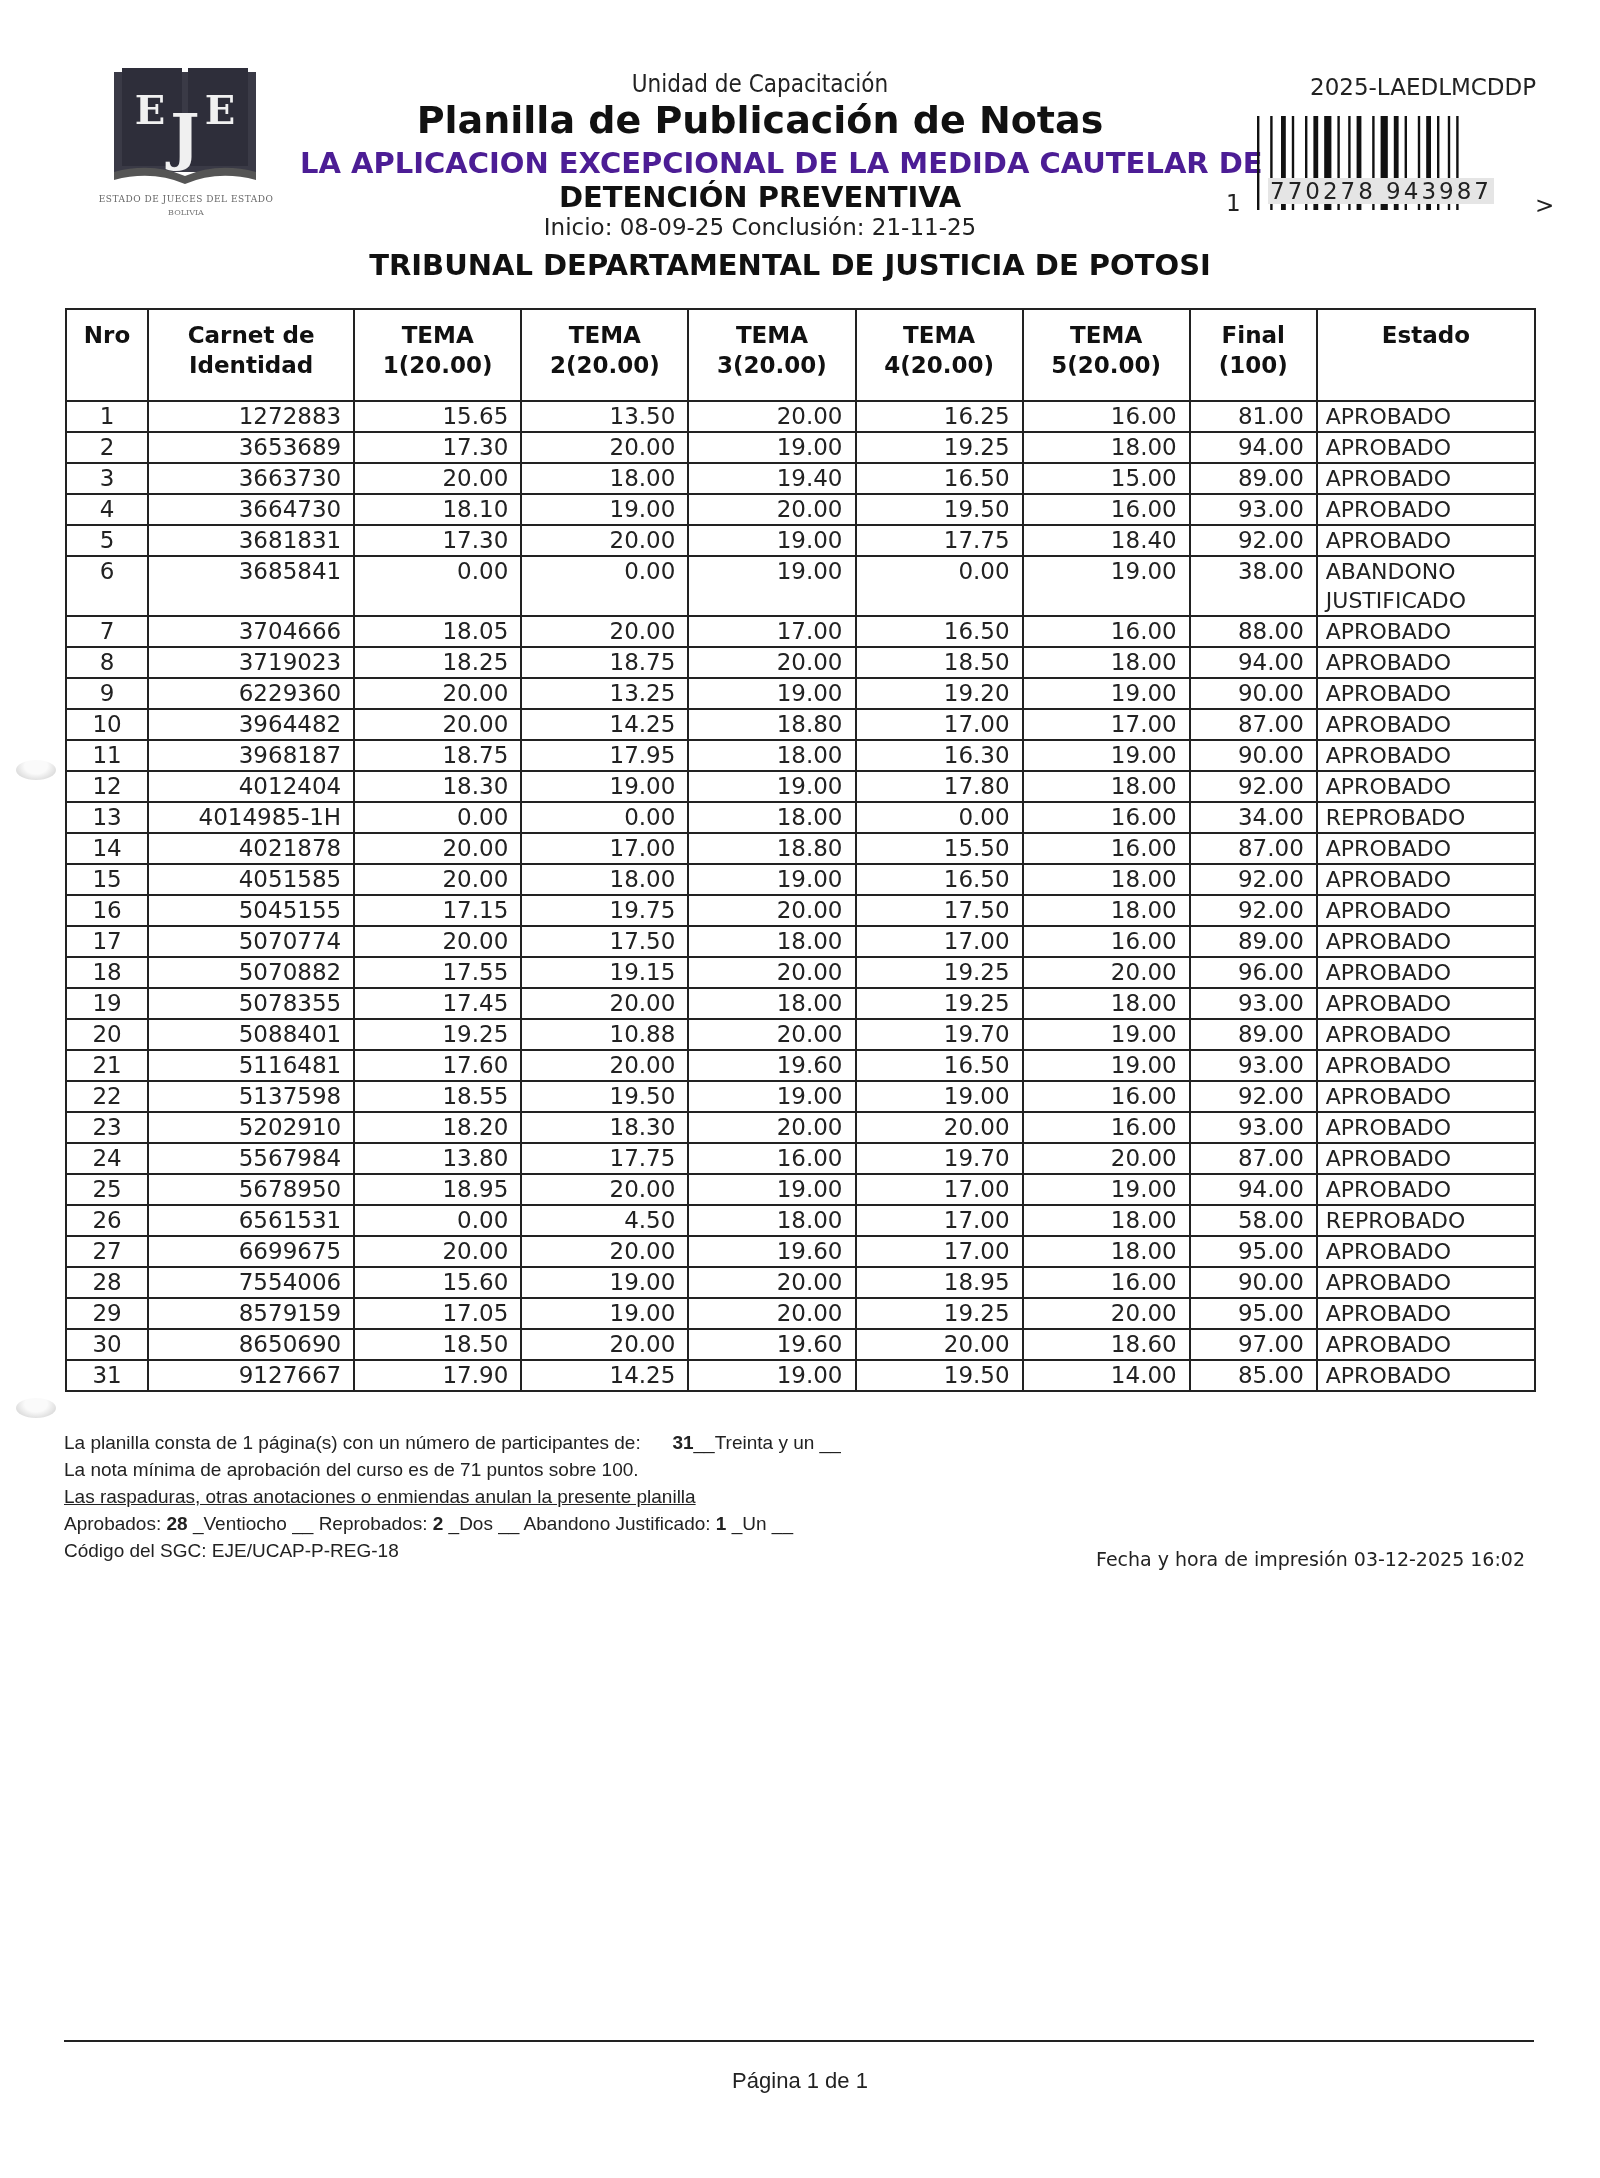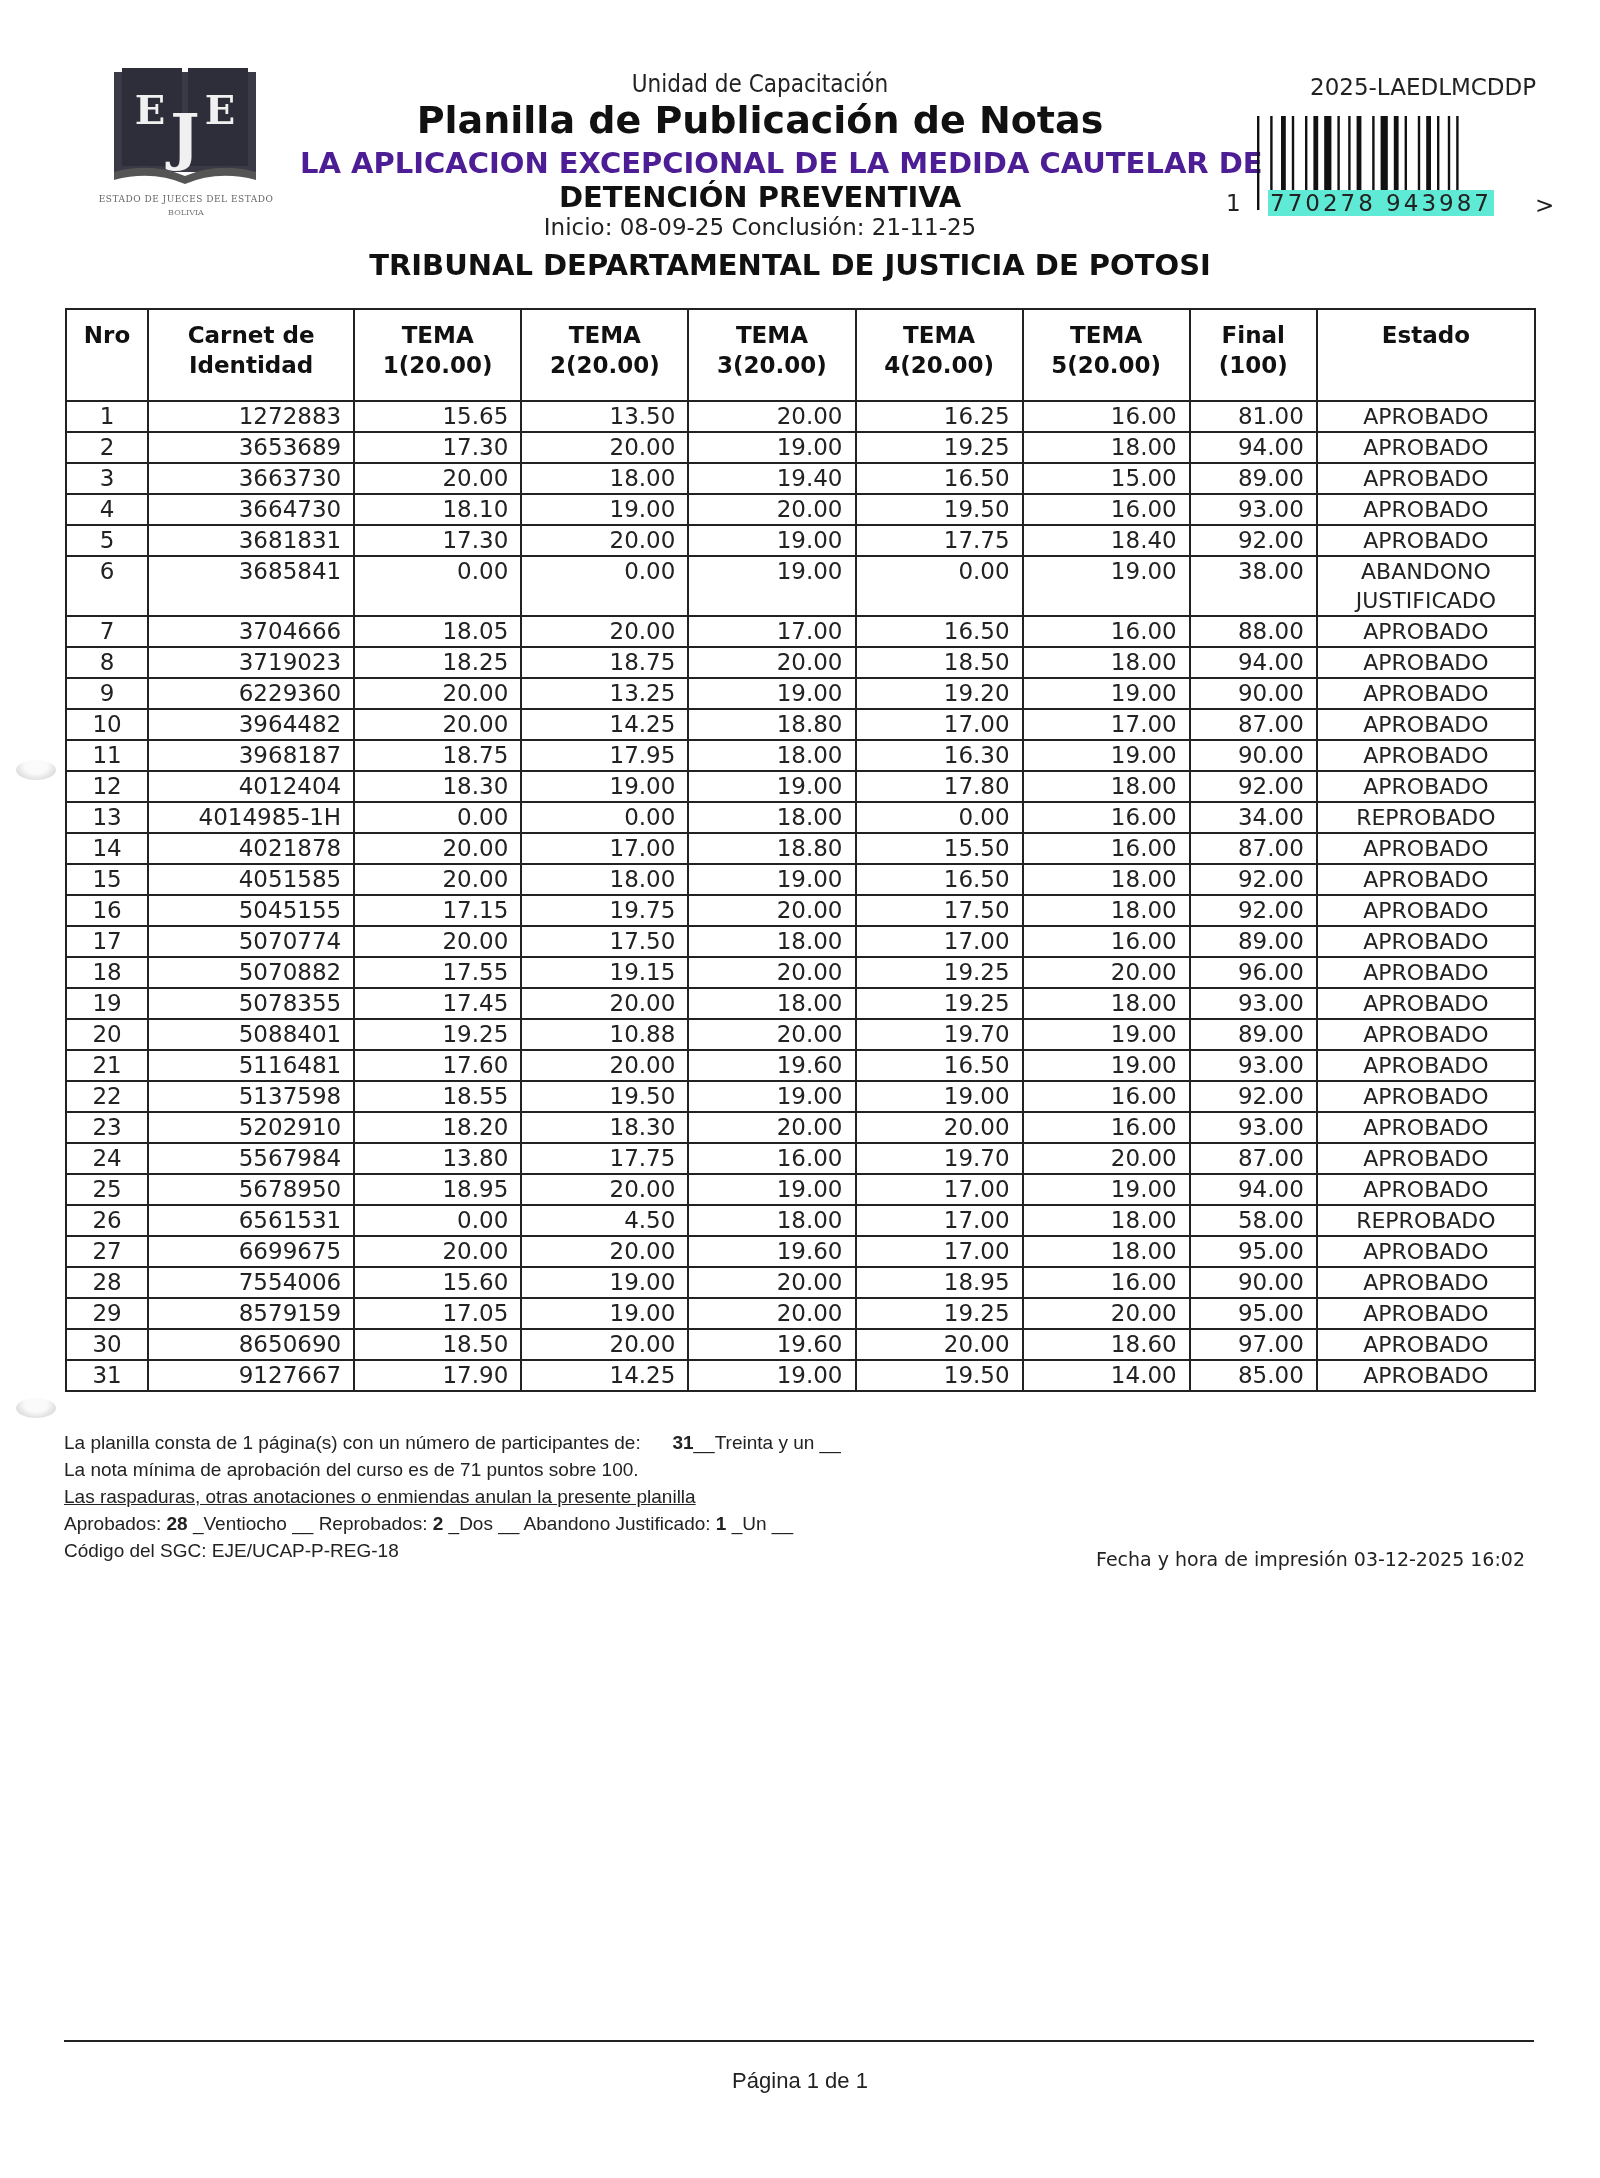--- a/index.html
+++ b/index.html
@@ -15,30 +15,30 @@
   #unit { top:70px; font-size:24px; font-family:"DejaVu Sans", sans-serif; font-stretch:condensed; color:#222; }
   #title { top:98px; font-size:38px; font-weight:bold; color:#111; }
   #course1 { top:146px; font-size:29px; font-weight:bold; color:#4c1d95; }
   #course2 { top:180px; font-size:29px; font-weight:bold; color:#111; }
   #dates { top:214px; font-size:23px; color:#222; }
   #tribunal { top:248px; font-size:29px; font-weight:bold; color:#111; left:330px; }
   
   #doc-code { left:1310px; top:74px; font-size:23px; color:#222; white-space:nowrap; }
   #barcode { left:1255px; top:114px; width:250px; height:100px; }
   #bc-lead { left:1226px; top:190px; font-size:23px; color:#222; }
-  #bc-digits { left:1268px; top:190px; font-size:23px; color:#222; letter-spacing:3px; background:#5eead4; padding:0 2px;text-align:center; }
+  #bc-digits { left:1268px; top:178px; font-size:23px; color:#222; letter-spacing:3px; background:#e5e5e5; padding:0 2px;text-align:center; }
   #bc-arrow { left:1535px; top:192px; font-size:23px; color:#222; }
   
   #grades { position:absolute; left:65px; top:308px; border-collapse:collapse; table-layout:fixed; width:1471px; }
   #grades th, #grades td { border:2px solid #222; padding:0 8px; }
   #grades th { font-weight:bold; font-size:23px; line-height:30px; vertical-align:top; padding-top:10px; height:80px; text-align:center; color:#111; }
   #grades td { font-size:23px; line-height:29px; height:29px; vertical-align:top; color:#222; }
   #grades td.c { text-align:center; }
   #grades td.r { text-align:right; padding-right:12px; }
-  #grades td.est { text-align:center; font-size:22px; }
+  #grades td.est { text-align:left; font-size:22px; }
   col.c-nro{width:82px} col.c-ci{width:206px} col.c-t{width:167px} col.c-fin{width:127px} col.c-est{width:218px}
   
   .note { left:64px; font-size:19px; font-family:"Liberation Sans", sans-serif; color:#222; white-space:nowrap; }
   #n1 { top:1432px; } #n2 { top:1459px; } #n3 { top:1486px;text-decoration:underline; } #n4 { top:1513px; } #n5 { top:1540px; }
   .b { font-weight:bold; }
   #printed { left:1096px; top:1548px; font-size:19px; color:#222; white-space:nowrap; }
   #rule { left:64px; top:2040px; width:1470px; height:2px; background:#222; }
   #page-num { left:0; width:1600px; top:2068px; text-align:center; font-size:22px; font-family:"Liberation Sans", sans-serif; color:#222; }
   .punch { width:40px; height:20px; border-radius:50%; background:radial-gradient(ellipse at 50% 30%, #fafafa 40%, #c8c8c8 100%); }
   #punch1 { left:16px; top:760px; } #punch2 { left:16px; top:1398px; }

